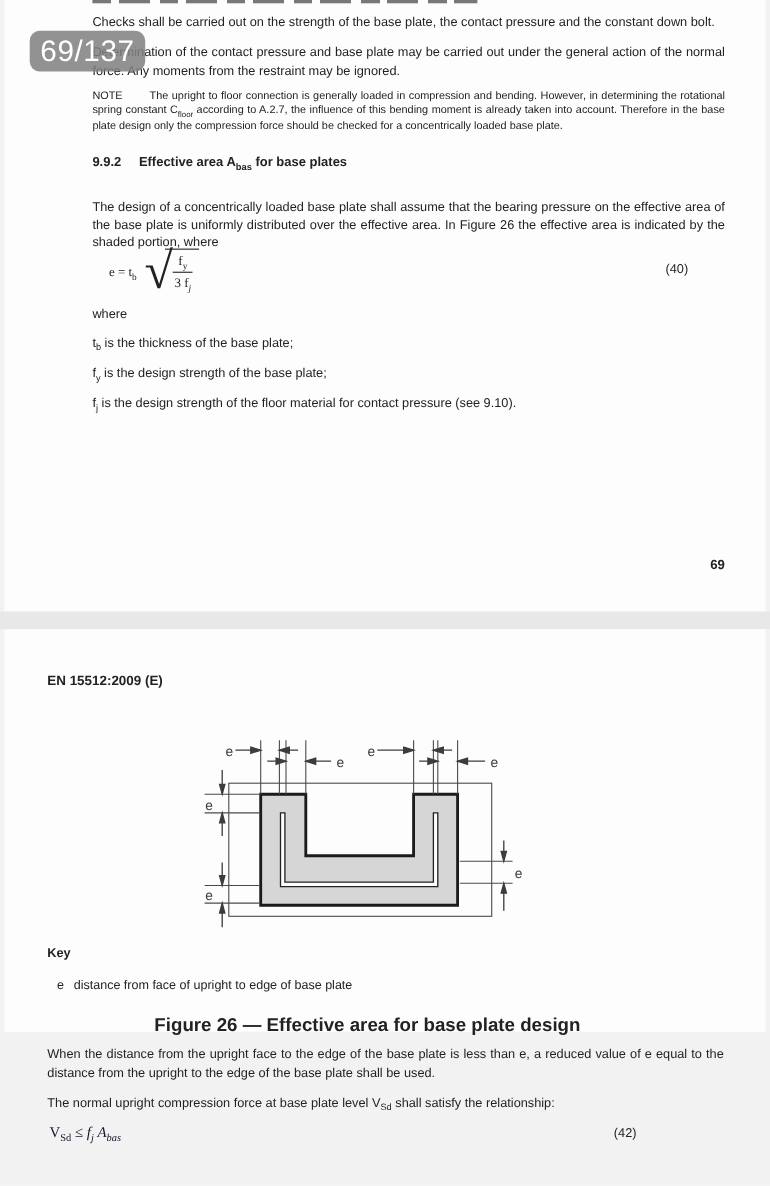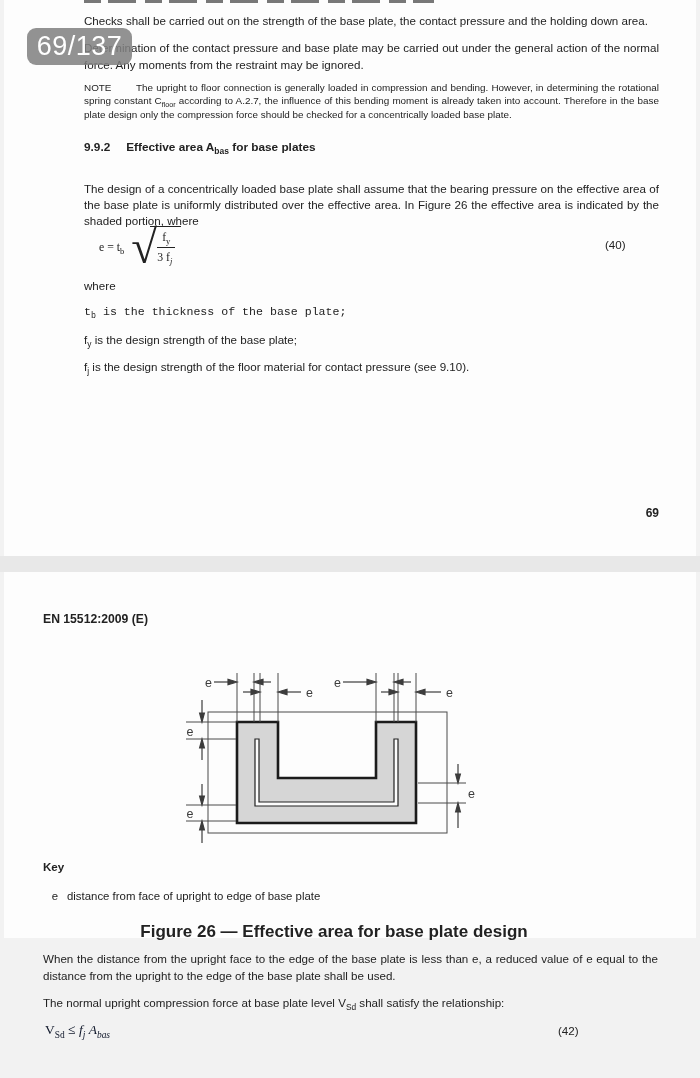--- a/index.html
+++ b/index.html
@@ -37,21 +37,21 @@
   .note-label { display:inline-block; width:52px; }
 
   .h992 { font-size:11.8px; }
   .h992 .hnum { display:inline-block; margin-right:16px; }
 
   
   .eq40 { display:flex; align-items:center; height:52px; font-size:11.8px; }
   .eq-lhs { margin-right:7px; }
   .sqrt { display:inline-flex; align-items:flex-start; }
   .rad { font-size:47px; line-height:46px; font-weight:300; margin-right:-7px; color:#222; }
-  .radicand { display:inline-flex; flex-direction:column; 
+  .radicand { display:inline-flex; flex-direction:column; align-items:center;
       border-top:1.4px solid #222; padding:3px 6px 0 7px; margin-top:2px; }
   .fr-num { border-bottom:1.2px solid #222; padding:0 5px 2px; }
   .fr-den { padding-top:2px; }
   .eq-number { font-size:11.6px; }
 
   .def-sym { display:inline-block; }
 
   .pagenum { font-size:12px; font-weight:bold; }
 
   
@@ -69,21 +69,21 @@
   .serif-eq { font-family:"Liberation Serif", serif; font-size:13.5px; color:#0f172a; }
   .serif-eq sub { font-size:0.7em; }
   svg text { font-family:"Liberation Sans", sans-serif; font-size:12.5px; fill:#3c3c3c; }
 </style>
 </head>
 <body>
 
 <div class="page" id="page1">
   <div class="abs remnant" style="left:80px; top:0; width:350px;"></div>
 
-  <div class="abs p1-col body-text" style="top:12px;">Checks shall be carried out on the strength of the base plate, the contact pressure and the holding down area.</div>
+  <div class="abs p1-col body-text" style="top:12px;">Checks shall be carried out on the strength of the base plate, the contact pressure and the constant down bolt.</div>
 
   <div class="abs p1-col body-text just" style="top:39px;">Determination of the contact pressure and base plate may be carried out under the general action of the normal force. Any moments from the restraint may be ignored.</div>
 
   <div class="abs p1-col note-text just" style="top:81px;"><span class="note-label">NOTE</span><span>The upright to floor connection is generally loaded in compression and bending. However, in determining the rotational spring constant C</span><sub>floor</sub><span> according to A.2.7, the influence of this bending moment is already taken into account. Therefore in the base plate design only the compression force should be checked for a concentrically loaded base plate.</span></div>
 
   <div class="abs p1-col h992 bold" style="top:140px;"><span class="hnum">9.9.2</span><span>Effective area A</span><sub>bas</sub><span> for base plates</span></div>
 
   <div class="abs p1-col body-text just" style="top:169px; line-height:16px;margin-top:12px;">The design of a concentrically loaded base plate shall assume that the bearing pressure on the effective area of the base plate is uniformly distributed over the effective area. In Figure 26 the effective area is indicated by the shaded portion, where</div>
 
   <div class="abs eq40" style="left:95px; top:221px;font-family:Liberation Serif, serif;">
@@ -93,21 +93,21 @@
       <span class="radicand">
         <span class="fr-num"><span>f</span><sub>y</sub></span>
         <span class="fr-den"><span>3 f</span><sub class="it">j</sub></span>
       </span>
     </span>
   </div>
   <div class="abs eq-number" style="left:601px; top:238px;">(40)</div>
 
   <div class="abs p1-col body-text" style="top:277px;">where</div>
 
-  <div class="abs p1-col body-text" style="top:303px;font-family:Liberation Mono, monospace;"><span class="def-sym">t</span><sub>b</sub><span> is the thickness of the base plate;</span></div>
+  <div class="abs p1-col body-text" style="top:303px;"><span class="def-sym">t</span><sub>b</sub><span> is the thickness of the base plate;</span></div>
   <div class="abs p1-col body-text" style="top:331px;"><span class="def-sym">f</span><sub>y</sub><span> is the design strength of the base plate;</span></div>
   <div class="abs p1-col body-text" style="top:358px;"><span class="def-sym">f</span><sub>j</sub><span> is the design strength of the floor material for contact pressure (see 9.10).</span></div>
 
   <div class="abs pagenum" style="left:630px; top:506px; width:25px; text-align:right;">69</div>
 </div>
 
 <div id="separator"></div>
 
 <div class="page" id="page2">
   <div class="abs p2-head bold" style="left:39px; top:40px;">EN 15512:2009 (E)</div>

